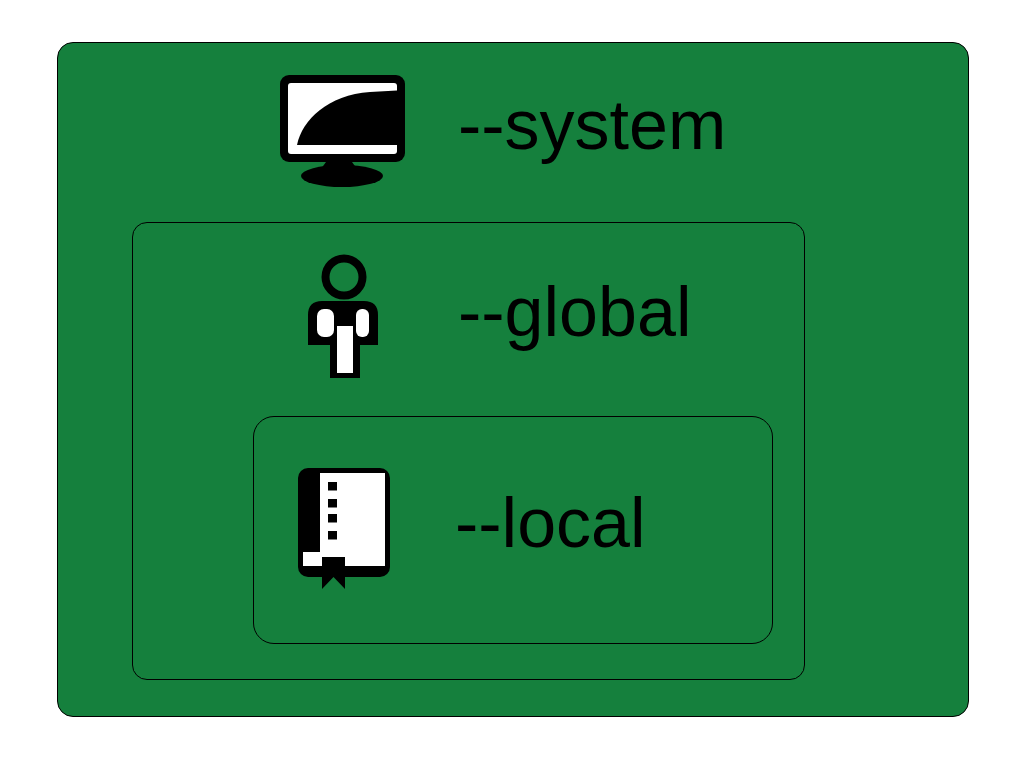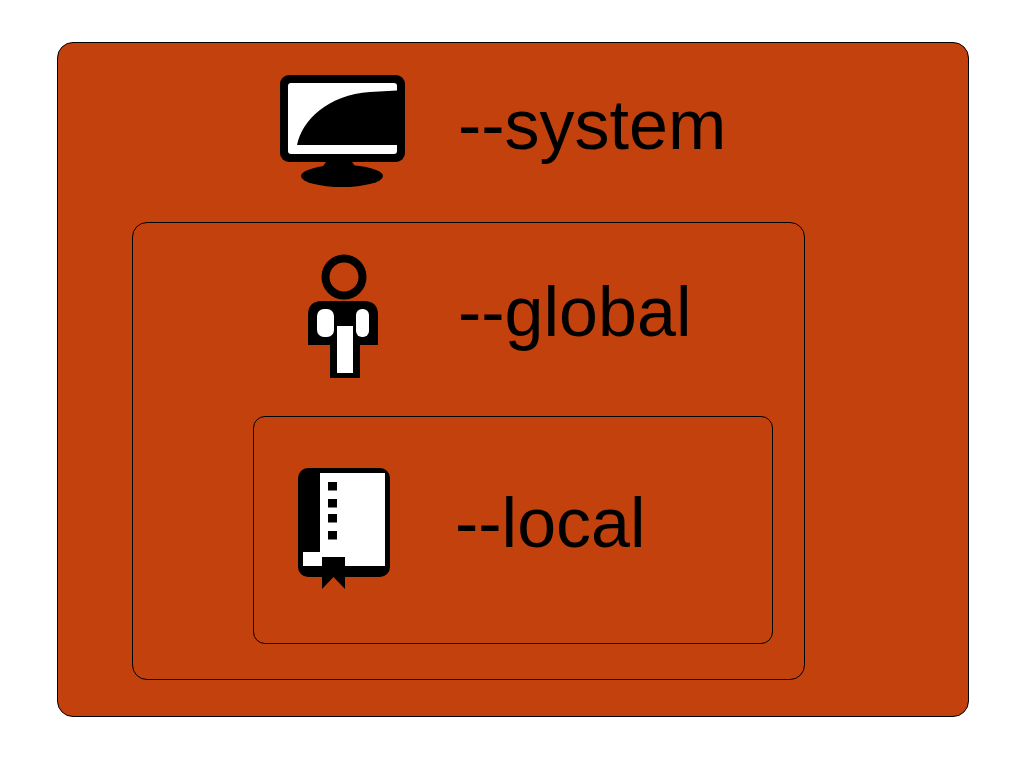--- a/index.html
+++ b/index.html
@@ -10,39 +10,39 @@
   }
   .stage {
     position: relative;
     width: 1024px;
     height: 768px;
     background: #ffffff;
     overflow: hidden;
   }
   .scope-box {
     position: absolute;
-    background: #c2410c;
+    background: #15803d;
     border: 1.5px solid #000000;
     box-sizing: border-box;
     padding-left: 8px;
   }
   .box-outer {
     left: 57px; top: 42px;
     width: 912px; height: 675px;
     border-radius: 16px;
   }
   .box-middle {
     left: 74px; top: 179px;
     width: 673px; height: 458px;
     border-radius: 15px;
   }
   .box-inner {
     left: 120px; top: 193px;
     width: 520px; height: 228px;
-    border-radius: 12px;
+    border-radius: 21px;
   }
   .scope-icon {
     position: absolute;
     display: block;
   }
   .icon-monitor { left: 222px; top: 32px; width: 125px; height: 114px; }
   .icon-person  { left: 175px; top: 30px; width: 70px;  height: 134px; }
   .icon-book    { left: 44px;  top: 51px; width: 92px;  height: 126px; }
   .scope-label {
     position: absolute;

